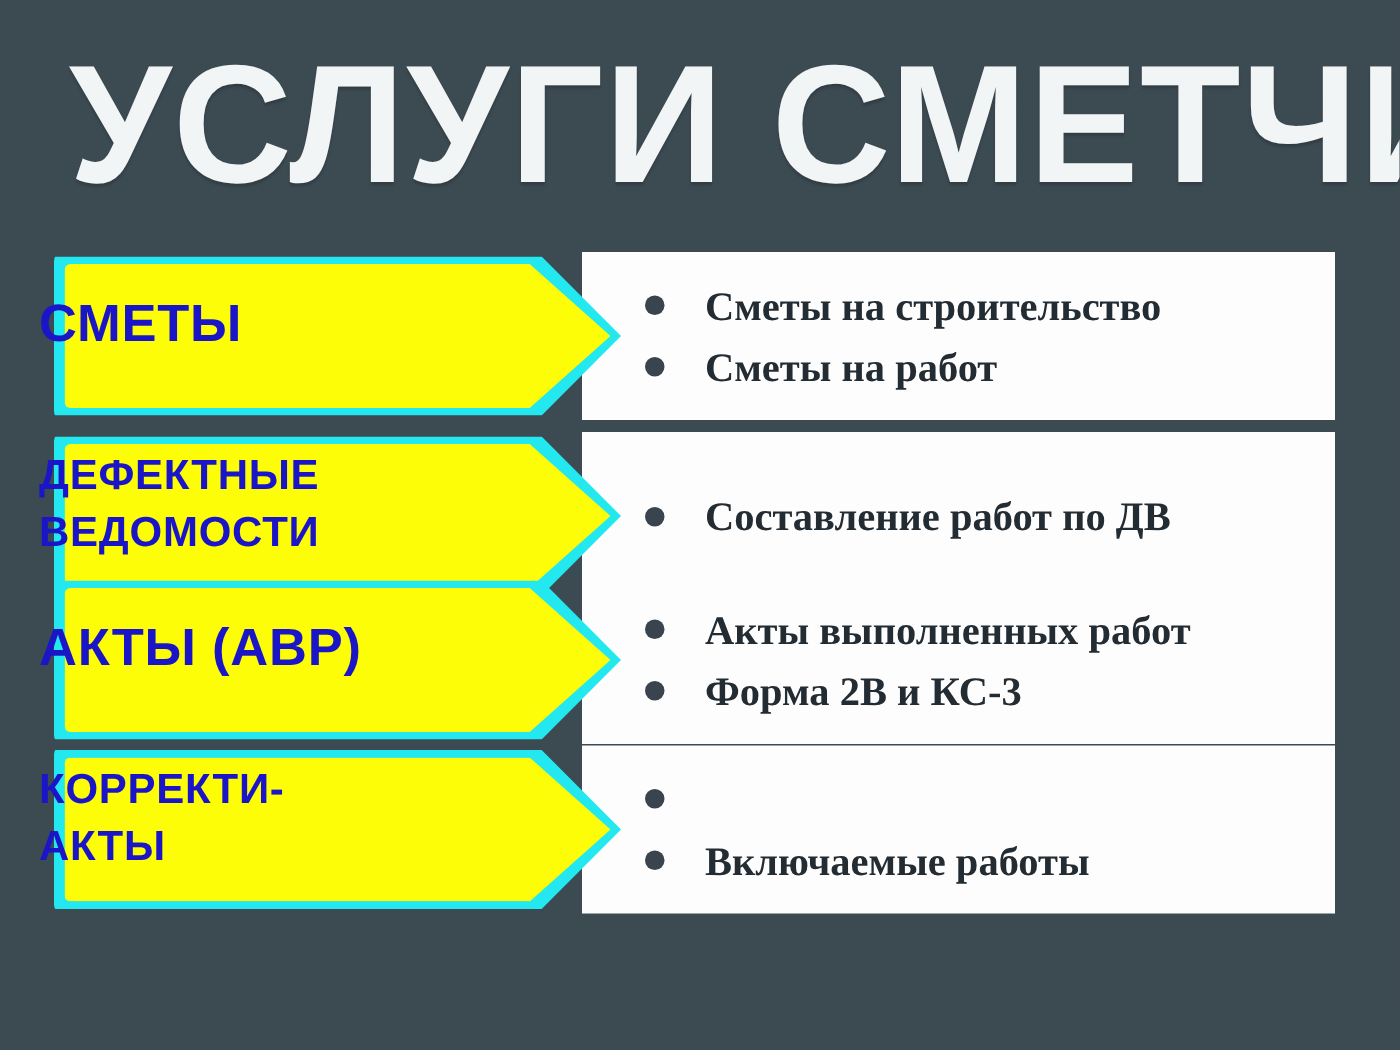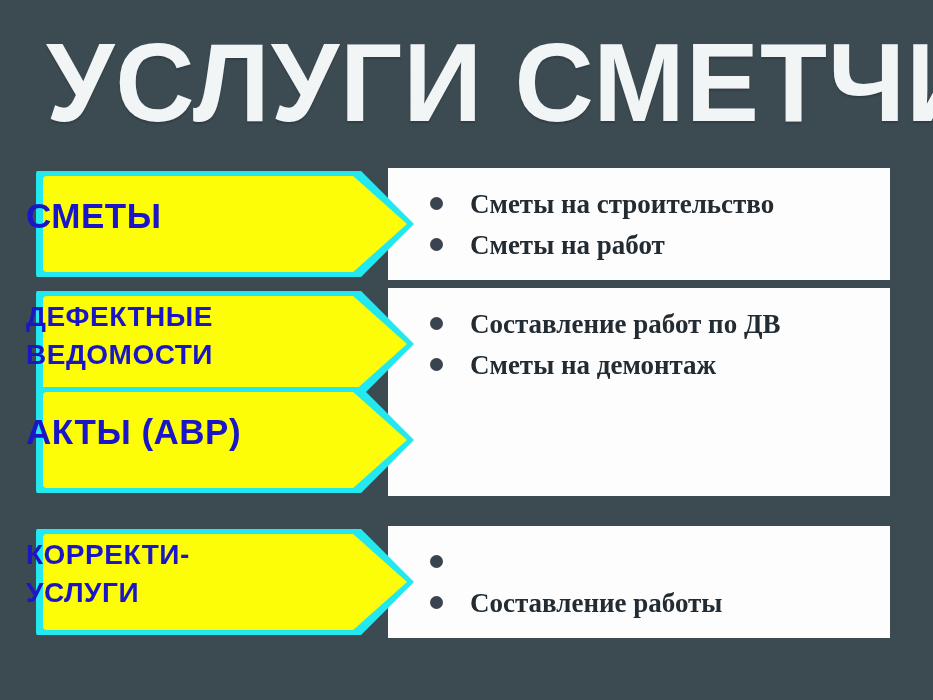--- a/index.html
+++ b/index.html
@@ -43,21 +43,21 @@
 
   
   .row {
     position: absolute;
     left: 0;
     width: 933px;
   }
   .row-1 { top: 168px; height: 112px; }
   .row-2 { top: 288px; height: 112px; }
   .row-3 { top: 384px; height: 112px; }
-  .row-4 { top: 526px; height: 112px; }
+  .row-4 { top: 497px; height: 112px; }
 
   
   .panel {
     position: absolute;
     left: 388px;
     top: 0;
     width: 502px;
     height: 112px;
     background: #fdfdfd;
   }
@@ -175,52 +175,56 @@
     </div>
     <div class="chevron-label two-line">
       <span>ДЕФЕКТНЫЕ</span>
       <span>ВЕДОМОСТИ</span>
     </div>
     <div class="bullets">
       <div class="bullet-item">
         <span class="bullet-dot"></span>
         <span class="bullet-text">Составление работ по ДВ</span>
       </div>
-      <div class="bullet-item">
-        <span class="bullet-dot"></span>
-        <span class="bullet-text">Сметы на демонтаж</span>
-      </div>
     </div>
   </div>
 
   <div class="row row-3">
     <div class="panel"></div>
     <div class="chevron">
       <div class="chevron-inner"></div>
     </div>
     <div class="chevron-label">
       <span>АКТЫ (АВР)</span>
     </div>
     <div class="bullets">
+      <div class="bullet-item">
+        <span class="bullet-dot"></span>
+        <span class="bullet-text">Акты выполненных работ</span>
+      </div>
+      <div class="bullet-item">
+        <span class="bullet-dot"></span>
+        <span class="bullet-text">Форма 2В и КС-3</span>
+      </div>
     </div>
   </div>
 
   <div class="row row-4">
     <div class="panel"></div>
     <div class="chevron">
       <div class="chevron-inner"></div>
     </div>
     <div class="chevron-label two-line">
       <span>КОРРЕКТИ-</span>
-      <span>УСЛУГИ</span>
-    </div>
-    <div class="bullets">
-      <div class="bullet-item">
-        <span class="bullet-dot"></span>
-      </div>
-      <div class="bullet-item">
-        <span class="bullet-dot"></span>
-        <span class="bullet-text">Составление работы</span>
+      <span>АКТЫ</span>
+    </div>
+    <div class="bullets">
+      <div class="bullet-item">
+        <span class="bullet-dot"></span>
+      </div>
+      <div class="bullet-item">
+        <span class="bullet-dot"></span>
+        <span class="bullet-text">Включаемые работы</span>
       </div>
     </div>
   </div>
 
 </div>
 
 </body></html>

